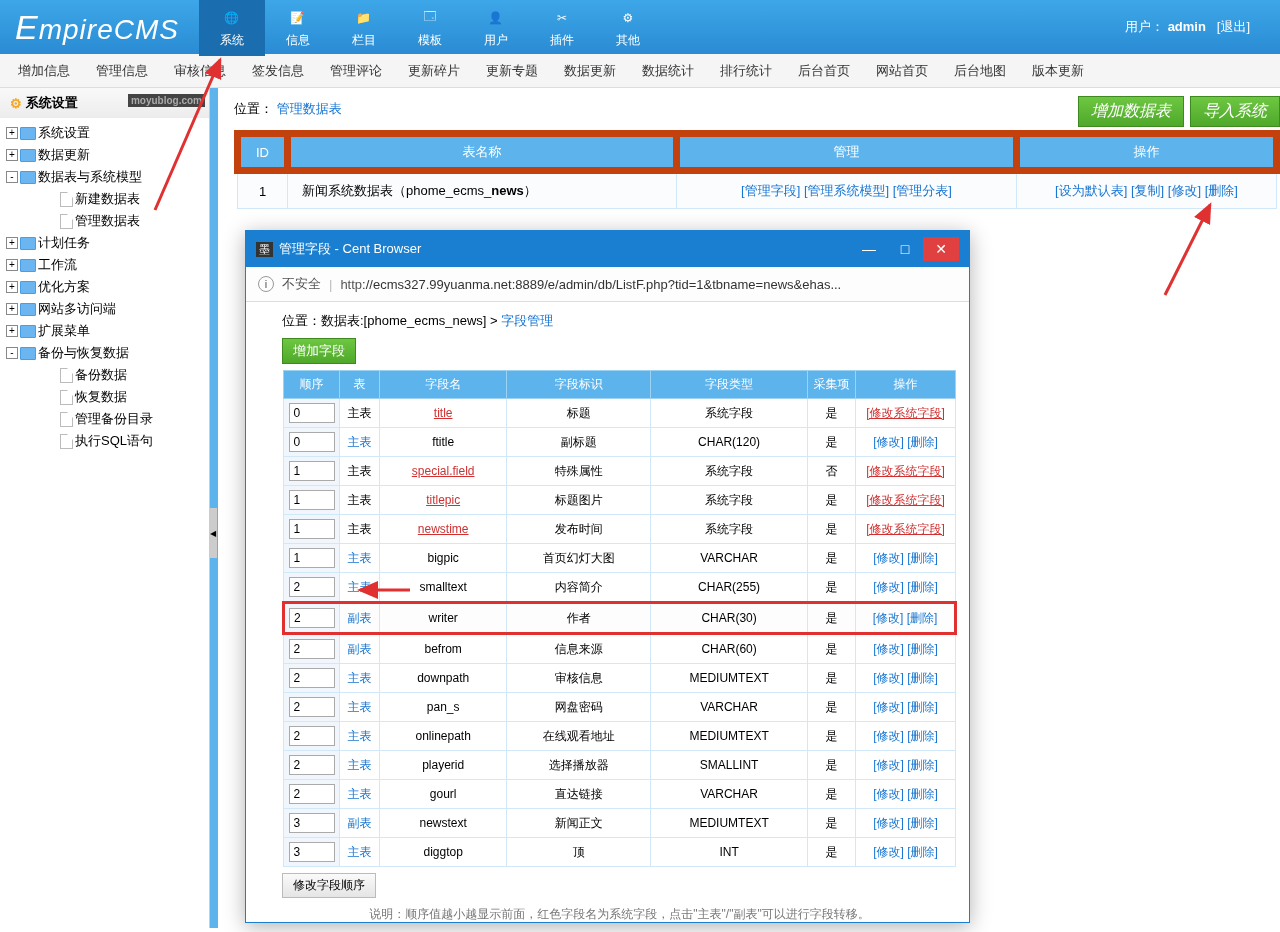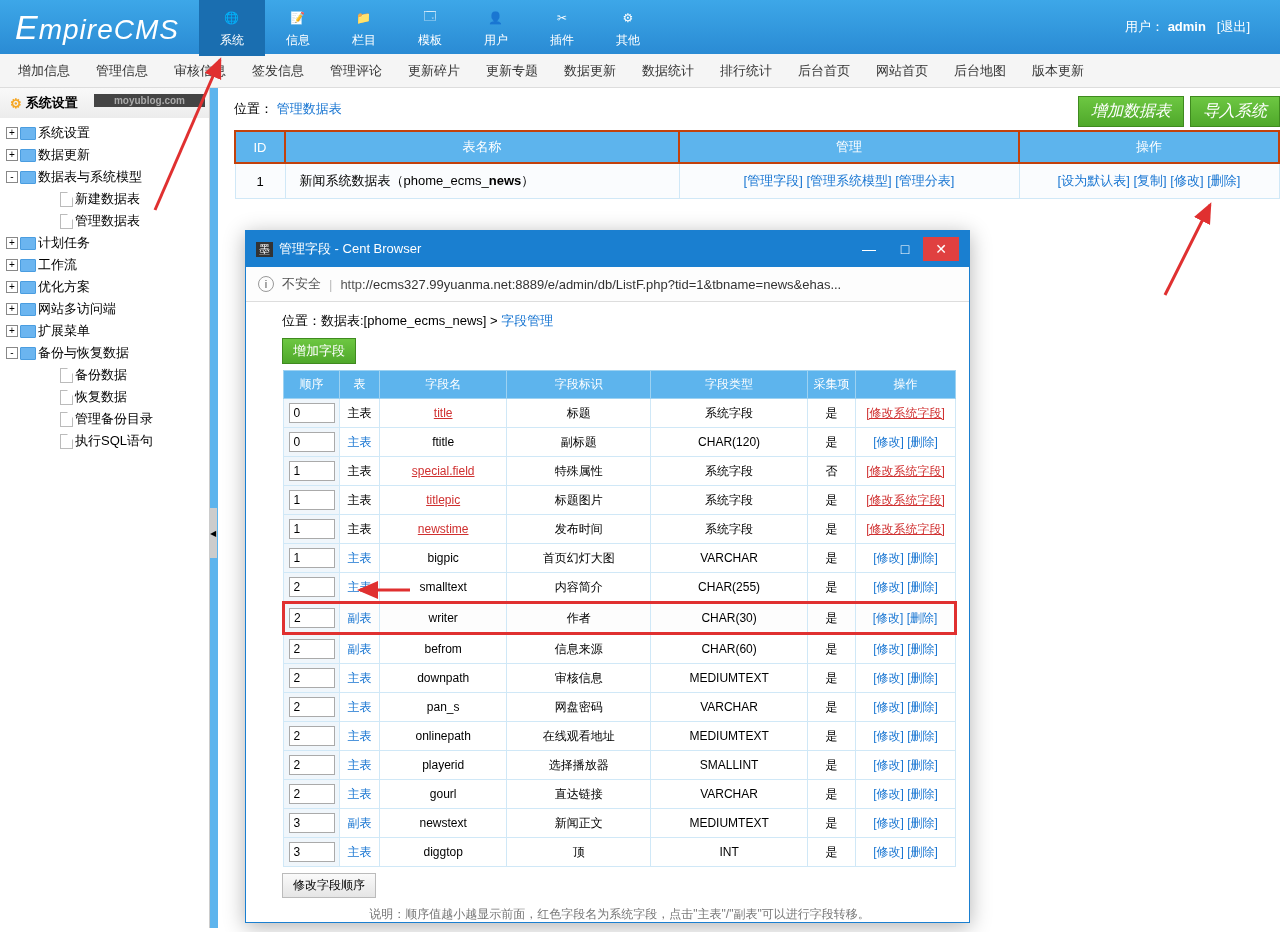--- a/index.html
+++ b/index.html
@@ -19,42 +19,42 @@
 
 .sub-nav { background: #f5f5f5; border-bottom: 1px solid #ddd; height: 34px; display: flex; align-items: center; padding: 0 10px; font-size: 13px; gap: 10px; }
 .sub-nav span { padding: 0 8px; cursor: pointer; color: #333; }
 
 
 .container { display: flex; height: calc(100vh - 92px); }
 
 
 .sidebar { width: 210px; border-right: 1px solid #ccc; background: #fff; position: relative; font-size: 13px; overflow: visible; }
 .sidebar-title { background: linear-gradient(#f9f9f9,#ececec); padding: 6px 10px; font-weight: bold; display: flex; align-items: center; gap: 4px; }
-.wm { position: absolute; top: 6px; right: 4px; background: #444; color: #aaa; font-size: 10px; padding: 1px 20px; }
+.wm { position: absolute; top: 6px; right: 4px; background: #444; color: #aaa; font-size: 10px; padding: 1px 3px; }
 .tree { padding: 4px 0; }
 .tree-item { display: flex; align-items: center; padding: 2px 6px; gap: 2px; cursor: pointer; white-space: nowrap; }
 .tree-item.child { padding-left: 34px; margin-left: 26px; }
 .tree-item .tog { width: 12px; height: 12px; border: 1px solid #888; display: inline-flex; align-items: center; justify-content: center; font-size: 10px; line-height: 1; background: #fff; }
 .tree-item .fold { width: 16px; height: 13px; background: #6bb5f0; border: 1px solid #4a9de0; border-radius: 1px; }
 .tree-item .file { width: 13px; height: 15px; background: #fff; border: 1px solid #bbb; position: relative; }
 .tree-item .file::after { content: ""; position: absolute; right: -1px; top: -1px; border: 3px solid transparent; border-top-color: #fff; border-right-color: #fff; }
 .sidebar-handle { position: absolute; right: -8px; top: 50%; width: 8px; height: 50px; background: #ccc; display: flex; align-items: center; justify-content: center; font-size: 8px; cursor: pointer; }
 
 
 .main { flex: 1; display: flex; }
 .main-strip { width: 8px; background: #5db4ed; }
 .main-body { flex: 1; padding: 12px 0 0 16px; position: relative; overflow: hidden; }
 .crumb { font-size: 13px; margin-bottom: 12px; }
 .crumb a { color: #1976d2; text-decoration: none; }
 .action-btns { position: absolute; top: 8px; right: 0; display: flex; gap: 6px; }
 .btn-green { background: linear-gradient(#6dc742,#4fa82a); color: #fff; border: 1px solid #3f8a1f; padding: 4px 12px; font-size: 16px; cursor: pointer; font-style: italic; }
 
 
 .outer-table { width: 100%; border-collapse: collapse; font-size: 13px; }
-.outer-table th { background: #5db4ed; color: #fff; padding: 6px; border: 2px solid #c2410c; font-weight: normal; }
+.outer-table th { background: #5db4ed; color: #fff; padding: 6px; border: 7px solid #c2410c; font-weight: normal; }
 .outer-table td { padding: 8px 6px; border: 1px solid #d0e8f7; text-align: center; background: #fafcfe; }
 .outer-table td.l { text-align: left; padding-left: 14px; }
 .bracket-link { color: #1976d2; cursor: pointer; }
 
 
 .modal { position: absolute; left: 245px; top: 230px; width: 725px; background: #fff; border: 1px solid #1a7fd0; box-shadow: 0 4px 20px rgba(0,0,0,.3); }
 .modal-title { background: #1a7fd0; color: #fff; padding: 6px 10px; font-size: 13px; display: flex; align-items: center; }
 .modal-title .winbtns { margin-left: auto; display: flex; gap: 0; }
 .modal-title .winbtn { width: 36px; height: 24px; display: flex; align-items: center; justify-content: center; cursor: pointer; font-size: 14px; }
 .modal-title .winbtn.close { background: #e04040; }

